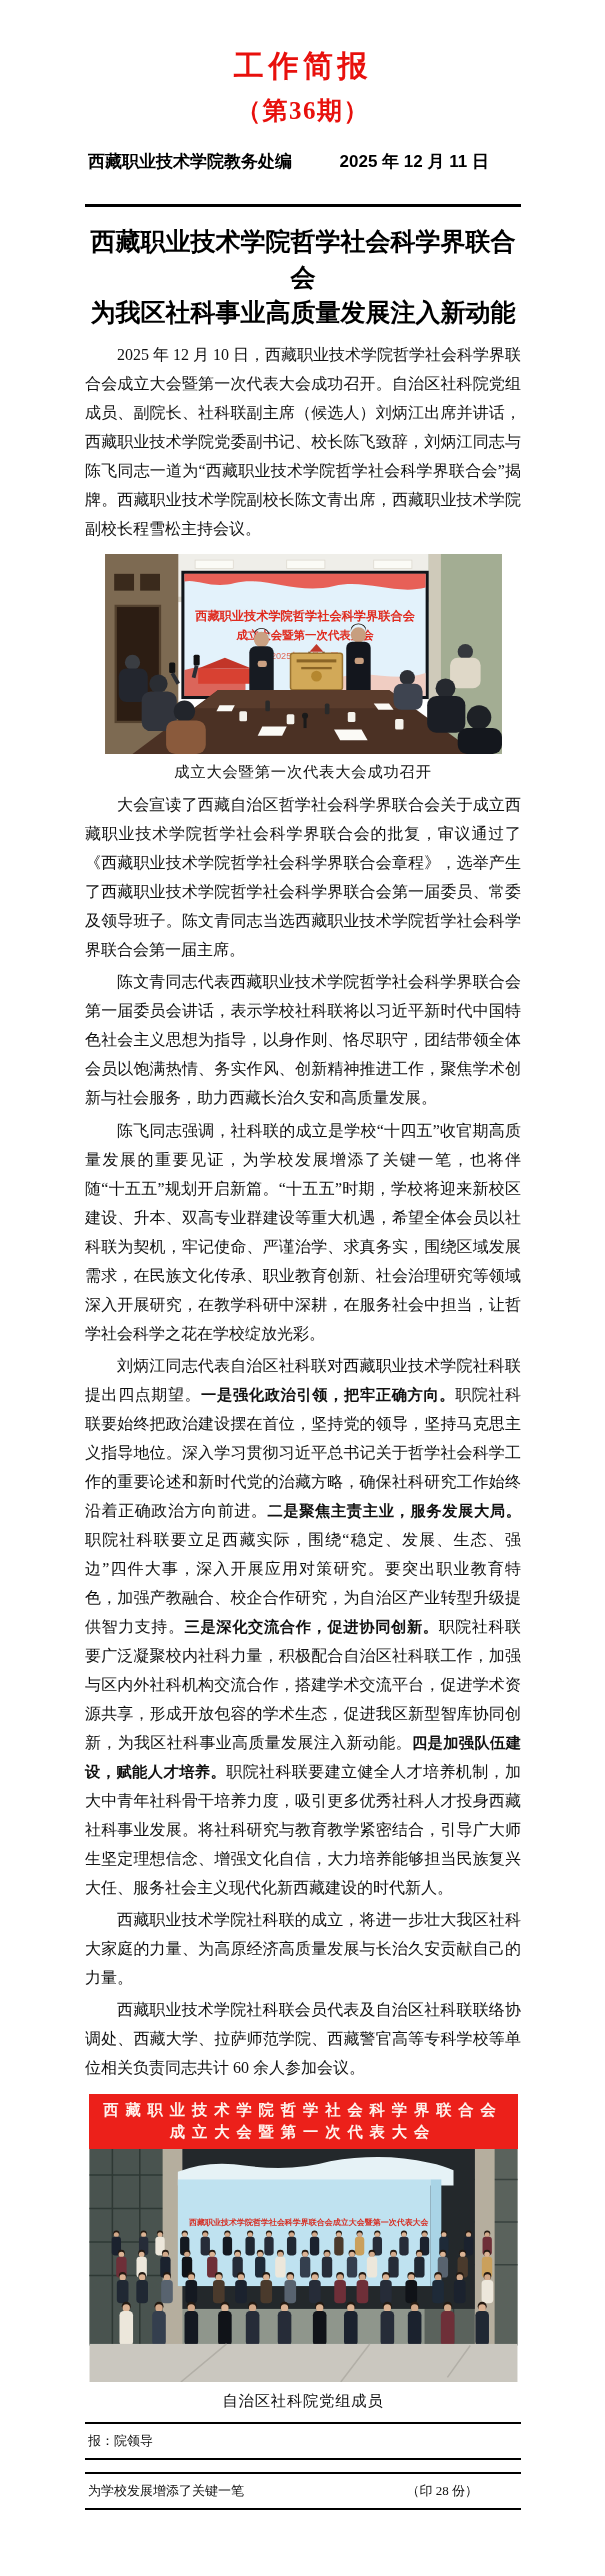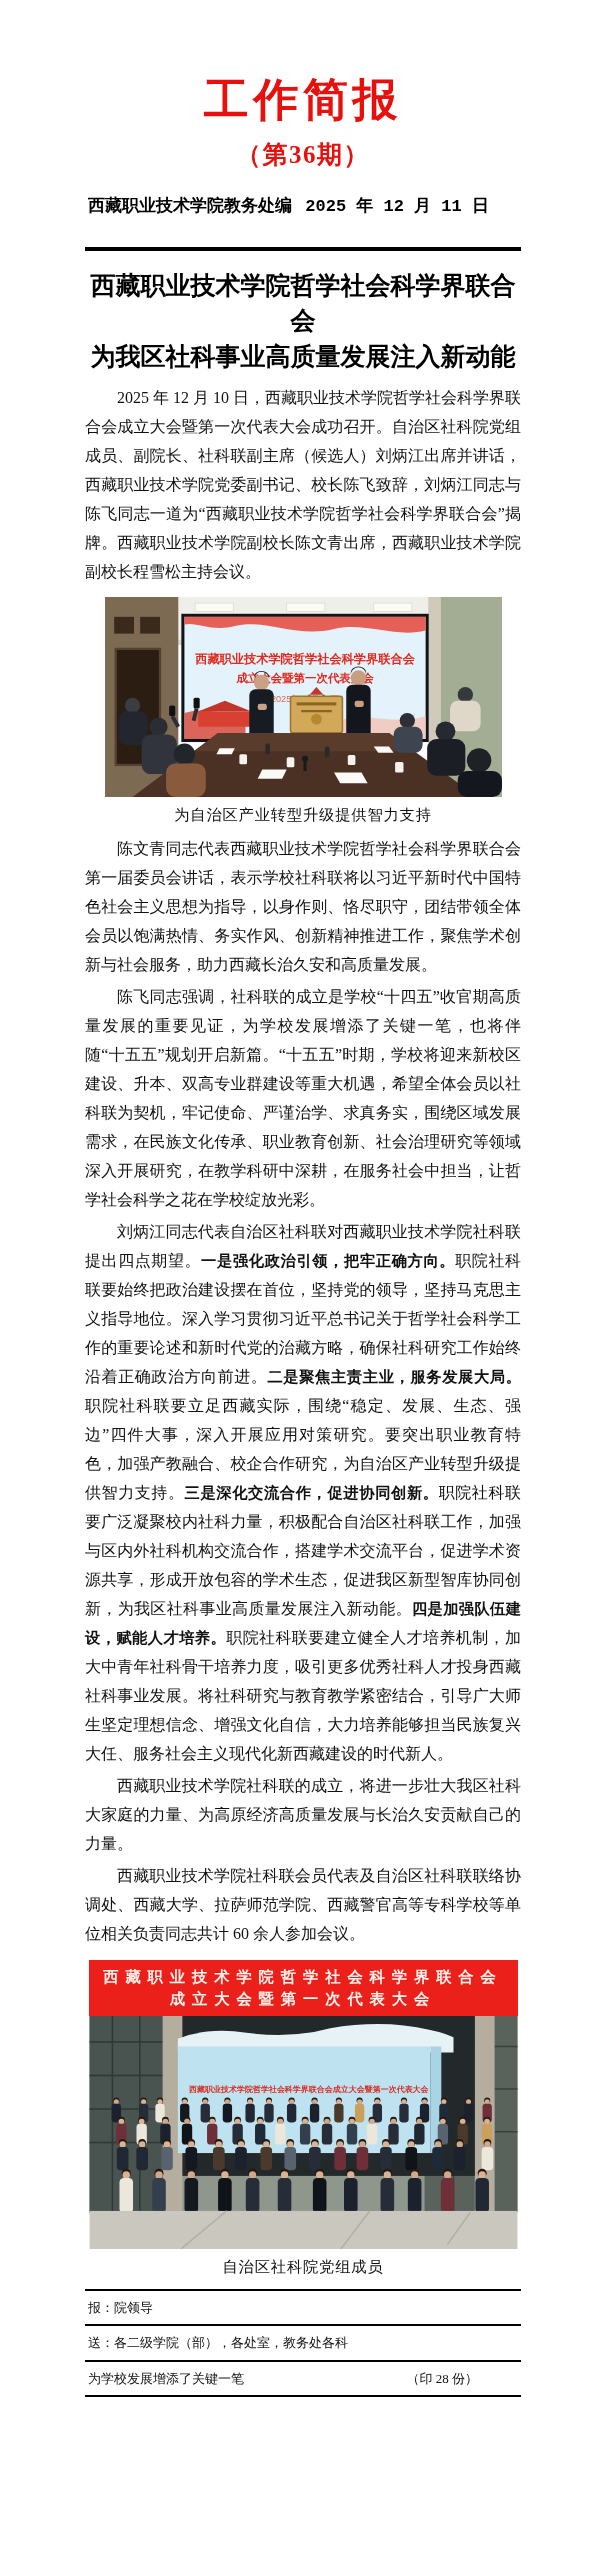--- a/index.html
+++ b/index.html
@@ -9,41 +9,41 @@
     margin:0 auto;
     background:#fff;
     box-sizing:border-box;
     padding:0 85px;
     overflow:hidden;
     font-family:"Liberation Serif","DejaVu Serif",serif;
     color:#111;
   }
   
   .brand{
-    margin-top:76px;
+    margin-top:49px;
     text-align:center;
-    font-size:45px;
+    font-size:30px;
     font-weight:bold;
     letter-spacing:4.6px;
     line-height:1.1;
   }
   .issue{
     margin-top:12.2px;
     text-align:center;
     font-size:25px;
     font-weight:bold;
     letter-spacing:1.5px;
   }
   .mast-row{
     display:flex;
     justify-content:space-between;
     align-items:baseline;
     margin-top:23px;
     padding:0 3.1px;
-    font-family:Liberation Mono, monospace;
+    font-family:Liberation Sans, sans-serif;
     font-weight:bold;
     font-size:17px;
     color:#000;
   }
   .mast-row .date{padding-right:29px;}
   .rule-thick{
     margin-top:30.5px;
     height:3.8px;
     background:#000;
   }
@@ -212,23 +212,24 @@
           <rect x="452" y="136" width="40" height="40" rx="10" fill="#dfd8c8"></rect>
         <circle cx="446" cy="176" r="13" fill="#26292f"></circle>
           <rect x="422" y="186" width="50" height="48" rx="12" fill="#1b1e25"></rect>
         <circle cx="490" cy="214" r="16" fill="#1e2126"></circle>
           <rect x="462" y="228" width="58" height="34" rx="12" fill="#14171d"></rect>
         <circle cx="396" cy="162" r="10" fill="#2c2f35"></circle>
           <rect x="378" y="170" width="38" height="34" rx="10" fill="#3e4450"></rect>
       </g>
     </svg>
   </figure>
-  <div class="fig-caption">为自治区产业转型升级提供智力支持</div>
+  <div class="fig-caption">成立大会暨第一次代表大会成功召开</div>
 
   <div class="body-text" style="margin-top:7.6px;">
+      <p><span>大会宣读了西藏自治区哲学社会科学界联合会关于成立西藏职业技术学院哲学社会科学界联合会的批复，审议通过了《西藏职业技术学院哲学社会科学界联合会章程》，选举产生了西藏职业技术学院哲学社会科学界联合会第一届委员、常委及领导班子。陈文青同志当选西藏职业技术学院哲学社会科学界联合会第一届主席。</span></p>
       <p><span>陈文青同志代表西藏职业技术学院哲学社会科学界联合会第一届委员会讲话，表示学校社科联将以习近平新时代中国特色社会主义思想为指导，以身作则、恪尽职守，团结带领全体会员以饱满热情、务实作风、创新精神推进工作，聚焦学术创新与社会服务，助力西藏长治久安和高质量发展。</span></p>
       <p><span>陈飞同志强调，社科联的成立是学校“十四五”收官期高质量发展的重要见证，为学校发展增添了关键一笔，也将伴随“十五五”规划开启新篇。“十五五”时期，学校将迎来新校区建设、升本、双高专业群建设等重大机遇，希望全体会员以社科联为契机，牢记使命、严谨治学、求真务实，围绕区域发展需求，在民族文化传承、职业教育创新、社会治理研究等领域深入开展研究，在教学科研中深耕，在服务社会中担当，让哲学社会科学之花在学校绽放光彩。</span></p>
       <p><span>刘炳江同志代表自治区社科联对西藏职业技术学院社科联提出四点期望。</span><span class="seg-b">一是强化政治引领，把牢正确方向。</span><span>职院社科联要始终把政治建设摆在首位，坚持党的领导，坚持马克思主义指导地位。深入学习贯彻习近平总书记关于哲学社会科学工作的重要论述和新时代党的治藏方略，确保社科研究工作始终沿着正确政治方向前进。</span><span class="seg-b">二是聚焦主责主业，服务发展大局。</span><span>职院社科联要立足西藏实际，围绕“稳定、发展、生态、强边”四件大事，深入开展应用对策研究。要突出职业教育特色，加强产教融合、校企合作研究，为自治区产业转型升级提供智力支持。</span><span class="seg-b">三是深化交流合作，促进协同创新。</span><span>职院社科联要广泛凝聚校内社科力量，积极配合自治区社科联工作，加强与区内外社科机构交流合作，搭建学术交流平台，促进学术资源共享，形成开放包容的学术生态，促进我区新型智库协同创新，为我区社科事业高质量发展注入新动能。</span><span class="seg-b">四是加强队伍建设，赋能人才培养。</span><span>职院社科联要建立健全人才培养机制，加大中青年社科骨干培养力度，吸引更多优秀社科人才投身西藏社科事业发展。将社科研究与教育教学紧密结合，引导广大师生坚定理想信念、增强文化自信，大力培养能够担当民族复兴大任、服务社会主义现代化新西藏建设的时代新人。</span></p>
       <p><span>西藏职业技术学院社科联的成立，将进一步壮大我区社科大家庭的力量、为高原经济高质量发展与长治久安贡献自己的力量。</span></p>
       <p><span>西藏职业技术学院社科联会员代表及自治区社科联联络协调处、西藏大学、拉萨师范学院、西藏警官高等专科学校等单位相关负责同志共计 60 余人参加会议。</span></p>
     </div>
 
   <figure class="fig2" style="margin-bottom:0;">
     <div class="fig2-banner">
       <span class="bl1">西藏职业技术学院哲学社会科学界联合会</span>
@@ -591,21 +592,20 @@
     </svg>
   </figure>
   <div class="fig-caption">自治区社科院党组成员</div>
 
   <div class="doc-footer" id="doc-footer">
       <div class="f-row">
         <span>报：院领导</span>
         <span class="f-right"></span>
       </div>
       <div class="f-row">
-        <span>送：各二级学院（部），各处室，教务处各科</span>
         <span class="f-right"></span>
       </div>
       <div class="f-row">
         <span>为学校发展增添了关键一笔</span>
         <span class="f-right">（印 28 份）</span>
       </div>
     </div>
 
 </div>
 

